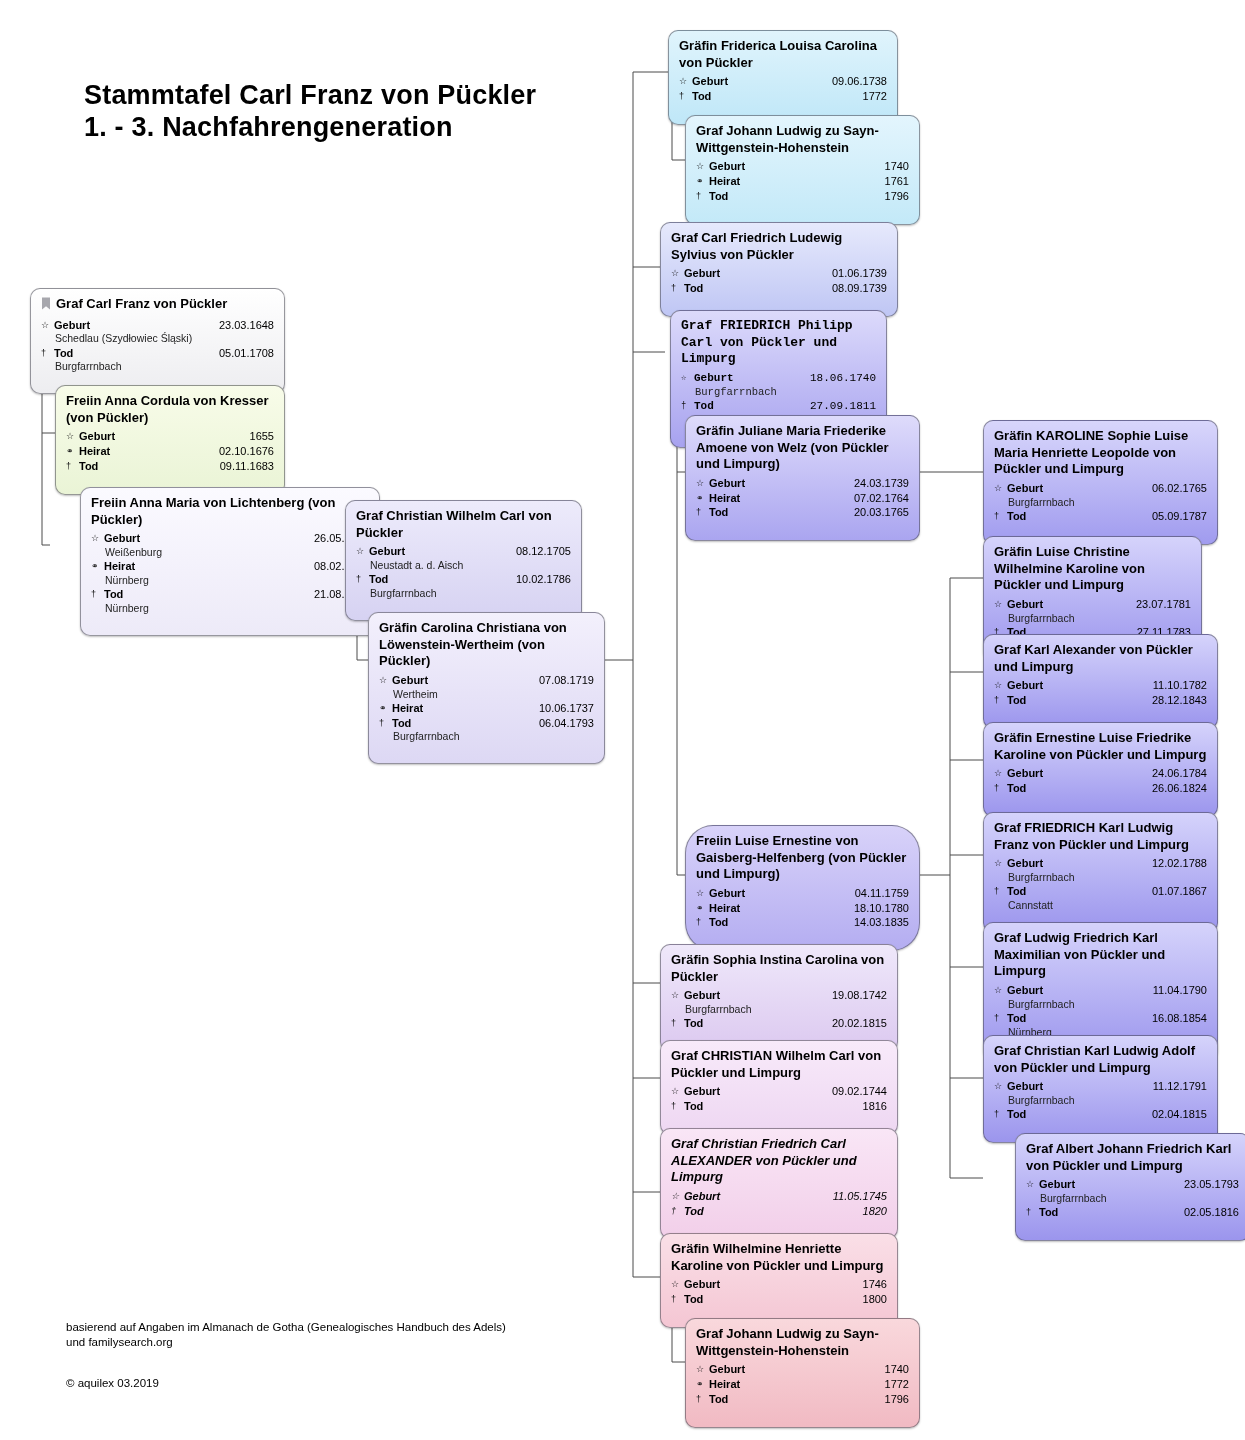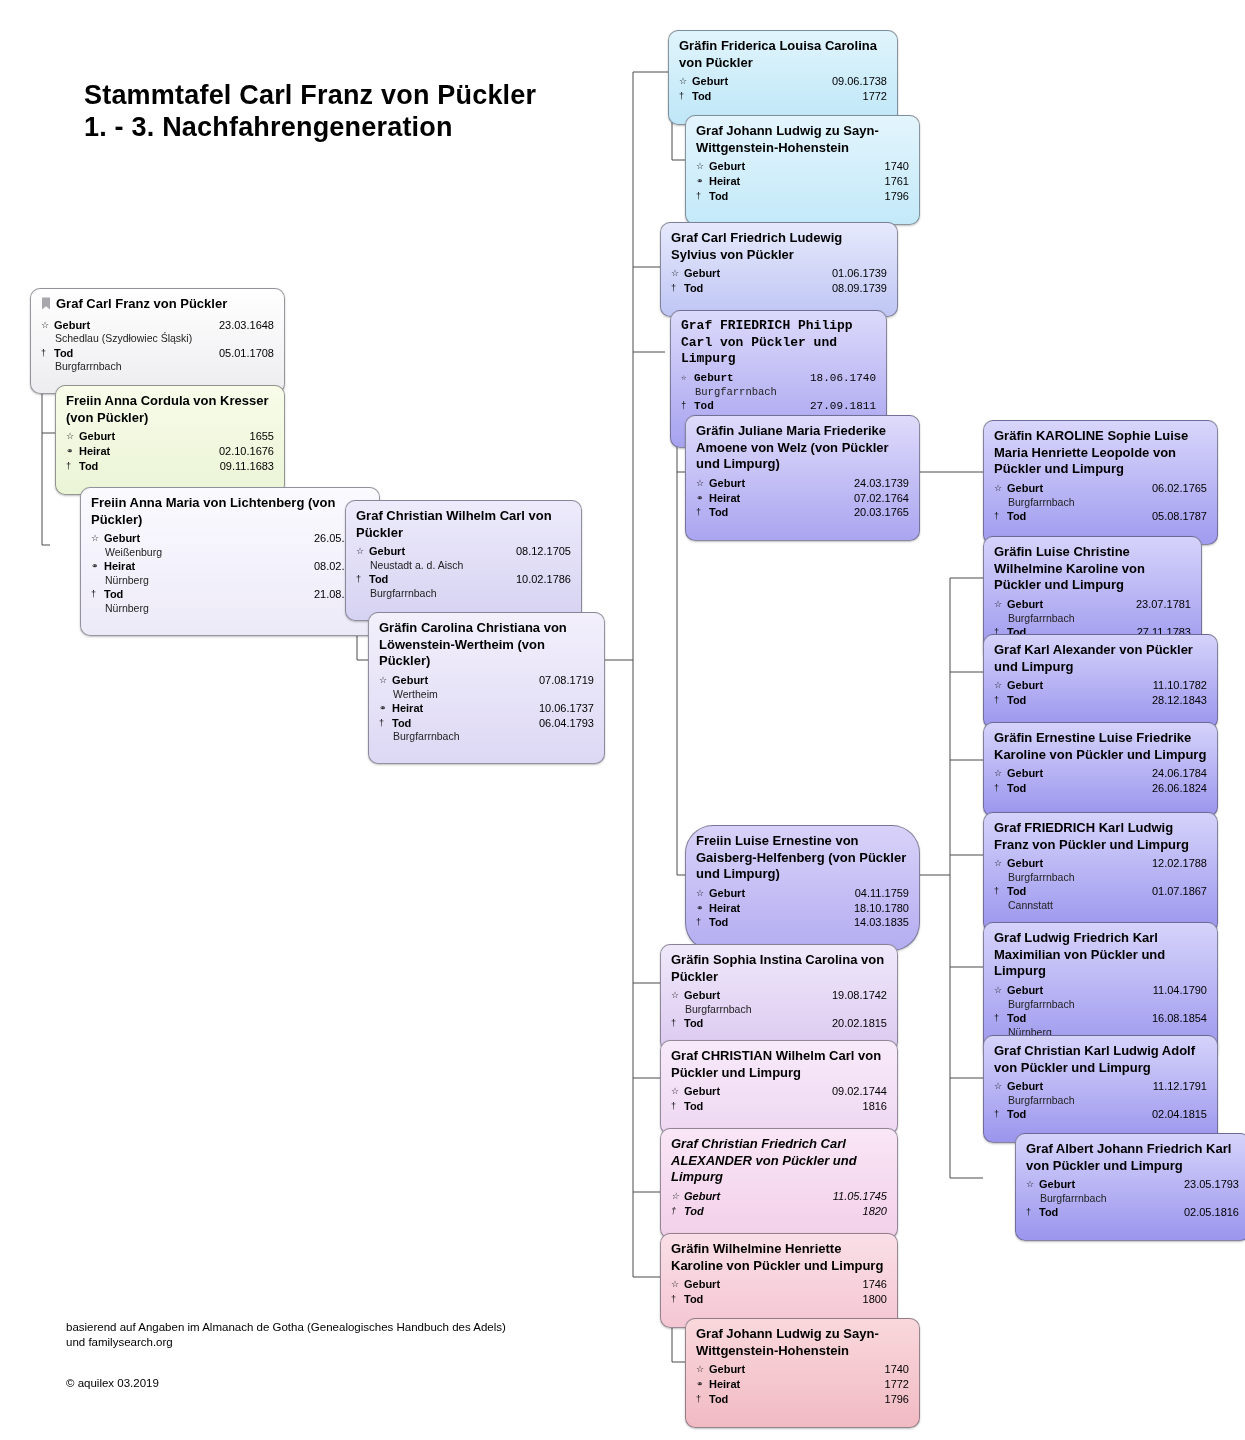--- a/index.html
+++ b/index.html
@@ -521,21 +521,21 @@
       <span class="row-icon">☆</span>
       <span class="row-label">Geburt</span>
       <span class="row-value">06.02.1765</span>
     </div>
     <div class="row-place">Burgfarrnbach</div>
   </div>
           <div class="row">
     <div class="row-main">
       <span class="row-icon">†</span>
       <span class="row-label">Tod</span>
-      <span class="row-value">05.08.1787</span>
+      <span class="row-value">05.09.1787</span>
     </div>
 
   </div>
         </div>
   </div>
       <div class="node" style="left: 983px; top: 536px; width: 219px; background: linear-gradient(rgb(213, 211, 251), rgb(155, 149, 237));">
     <div class="node-title">
 
       <span class="title-text">Gräfin Luise Christine Wilhelmine Karoline von Pückler und Limpurg</span>
     </div>

